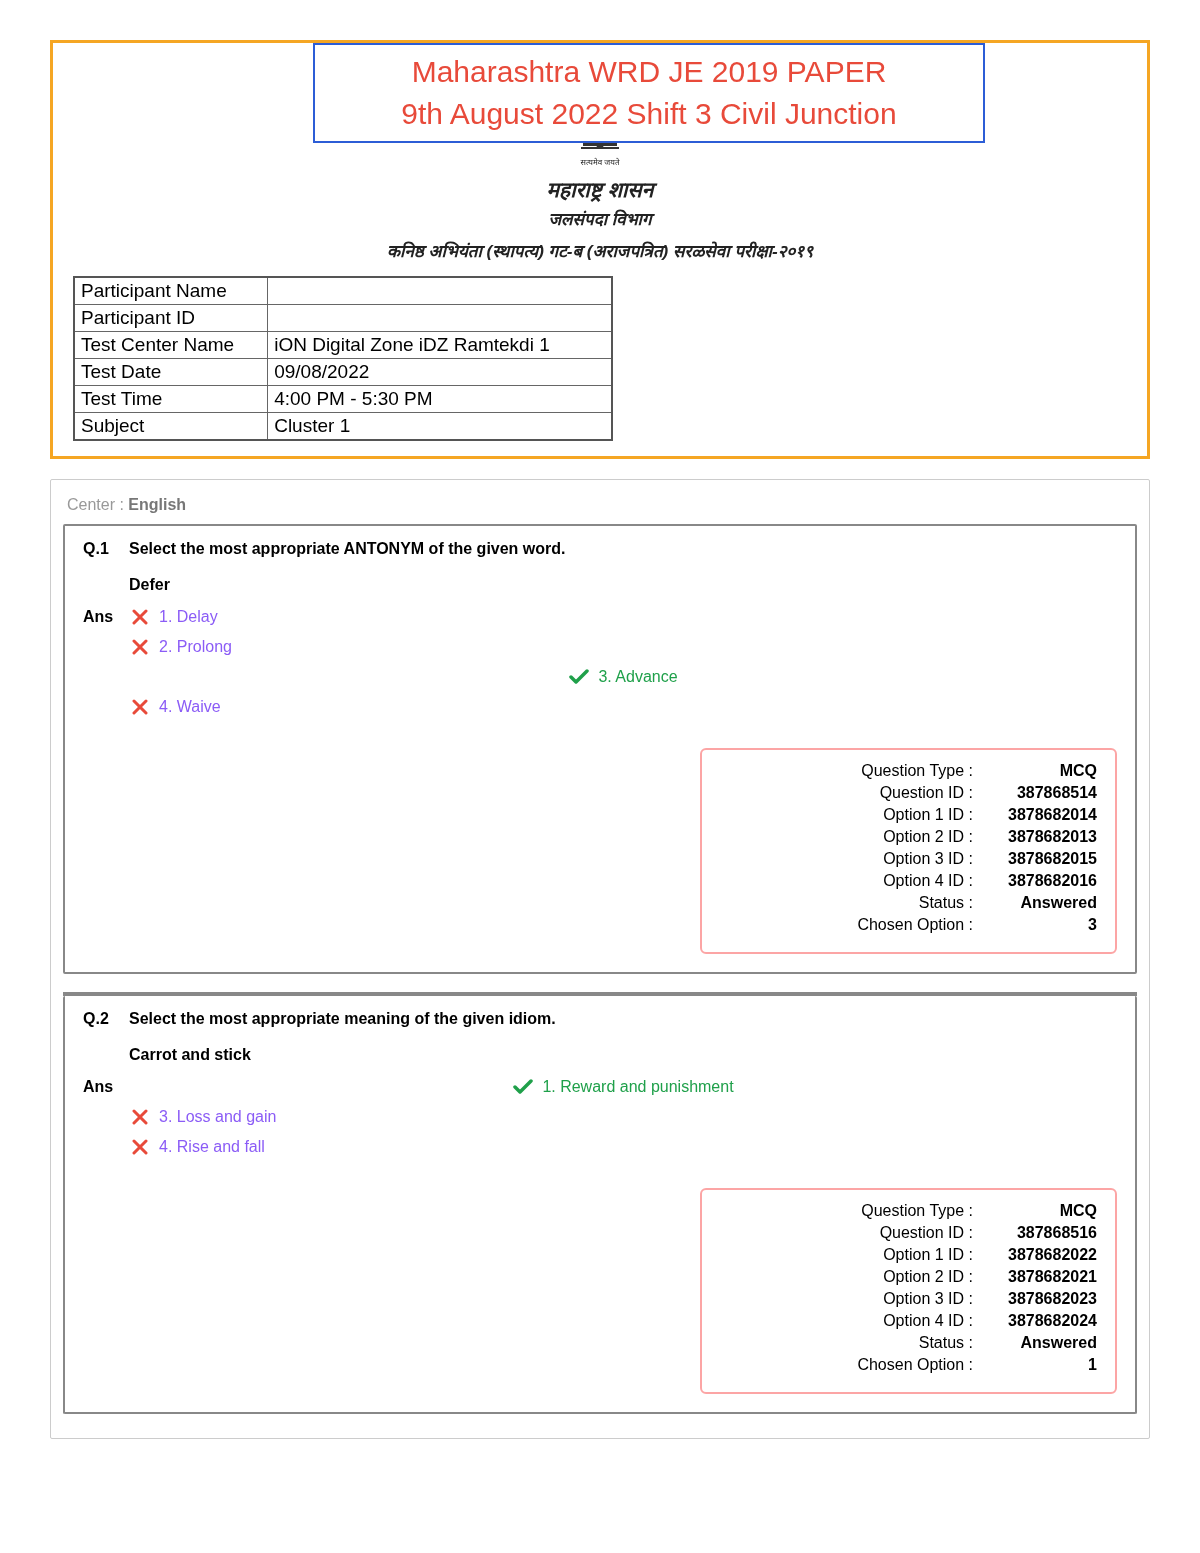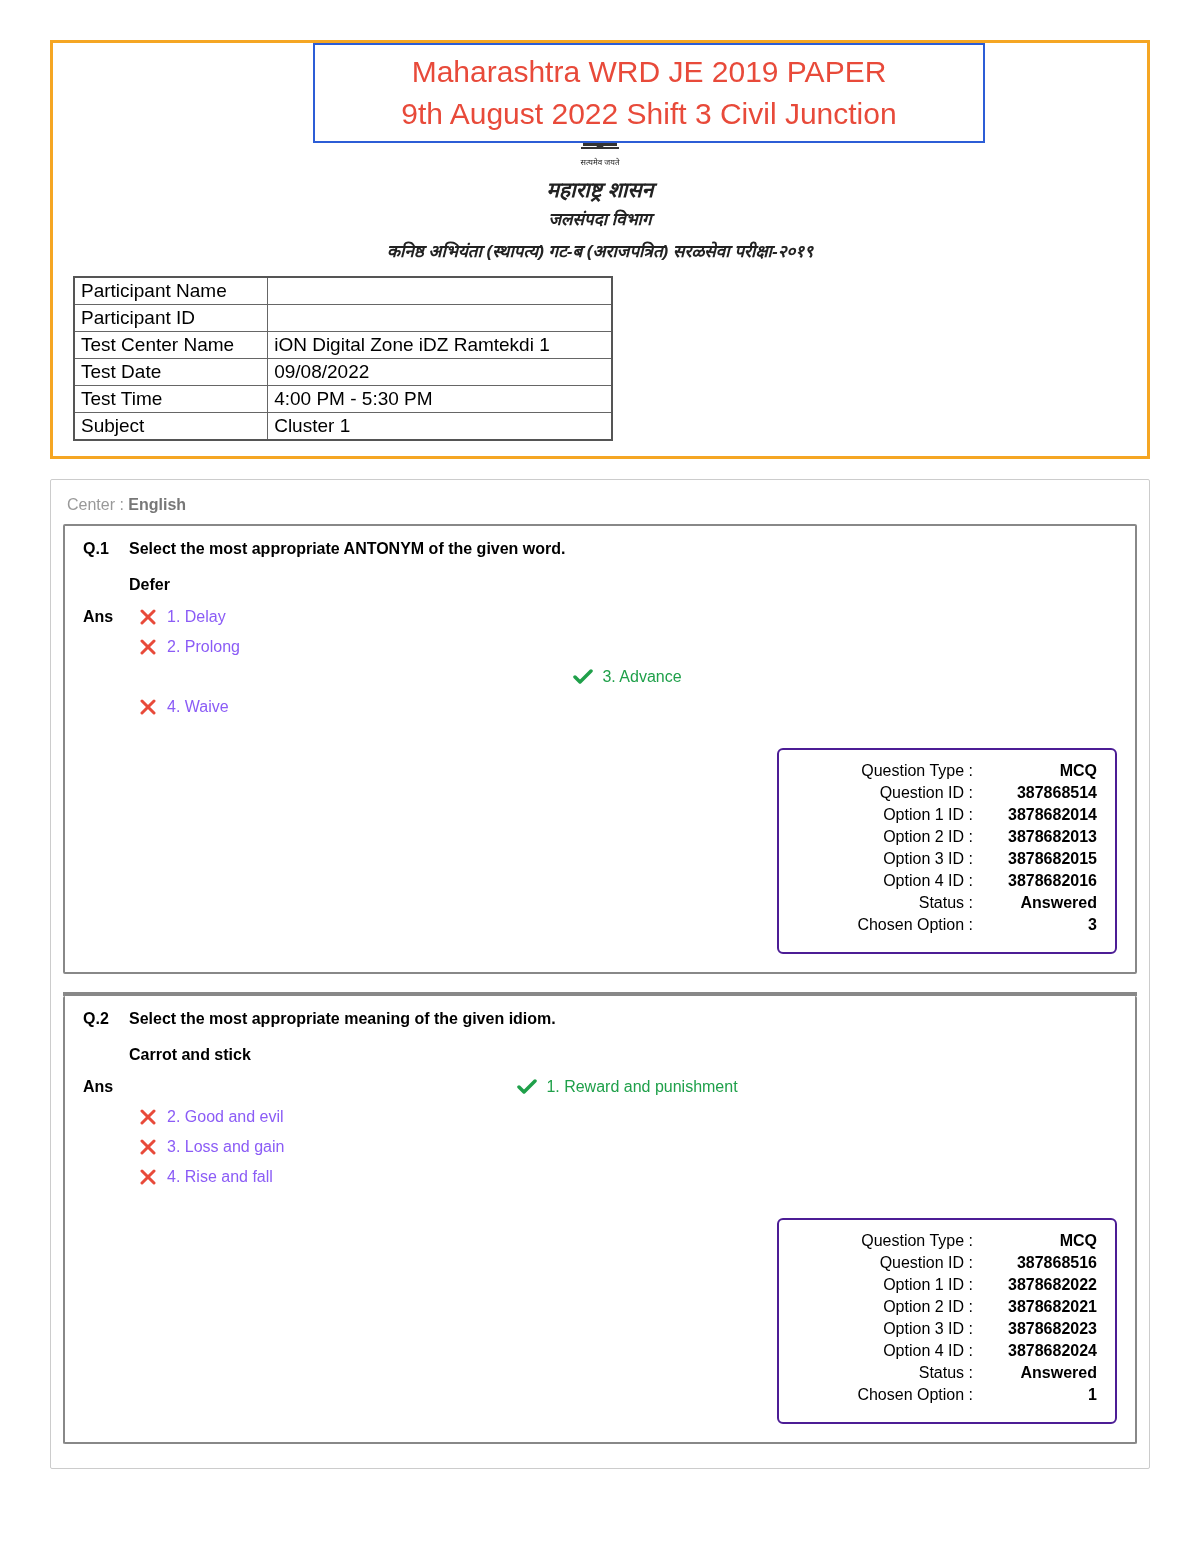--- a/index.html
+++ b/index.html
@@ -92,41 +92,41 @@
     margin: 0 4px 0 4px;
     padding: 14px 18px 18px 18px;
   }
   .q-divider{
     height:4px; background:#888; margin:18px 4px 0 4px;
   }
   .qline { display:flex; }
   .qnum { width:46px; font-weight:bold; font-size:16px; }
   .qtext { font-weight:bold; font-size:16px; flex:1;}
   .qword { font-weight:bold; font-size:16px; margin-left:46px; margin-top:18px;}
-  .ansrow{ display:flex; align-items:flex-start; margin-top:14px;gap:8px;}
+  .ansrow{ display:flex; align-items:flex-start; margin-top:14px;}
   .anslabel{ width:46px; font-weight:bold; font-size:16px;}
   .options { flex:1; }
   .opt{
     display:flex; align-items:center;
     margin-bottom:12px;
     font-size:16px;
   }
   .opt .mark{
     width:22px; height:18px; margin-right:8px;
     display:inline-flex; align-items:center; justify-content:center;
   }
   .opt.wrong { color:#8b5cf6; }
   .opt.right { color:#1fa04a;justify-content:center; }
   .cross svg{ width:16px; height:16px; }
   .tick svg{ width:20px; height:16px; }
   .meta-box{
-    border:2px solid #4c1d95;
+    border:2px solid #fca5a5;
     border-radius:6px;
     float:right;
-    width:340px;
+    width:417px;
     padding:12px 18px 14px 18px;
     margin-top:20px;
     font-size:16px;
   }
   .meta-row{
     display:flex;
     margin-bottom:4px;
   }
   .meta-row .k{
     flex:1; text-align:right; padding-right:4px;
@@ -303,29 +303,20 @@
                 </span>
                 <span>1. Reward and punishment</span>
               </div>
               <div class="opt wrong">
                 <span class="mark cross">
                   <svg viewBox="0 0 16 16">
                     <line x1="2" y1="2" x2="14" y2="14" stroke="#e84a3a" stroke-width="3" stroke-linecap="round"></line>
                     <line x1="14" y1="2" x2="2" y2="14" stroke="#e84a3a" stroke-width="3" stroke-linecap="round"></line>
                   </svg>
                 </span>
-                <span>2. Good and evil</span>
-              </div>
-              <div class="opt wrong">
-                <span class="mark cross">
-                  <svg viewBox="0 0 16 16">
-                    <line x1="2" y1="2" x2="14" y2="14" stroke="#e84a3a" stroke-width="3" stroke-linecap="round"></line>
-                    <line x1="14" y1="2" x2="2" y2="14" stroke="#e84a3a" stroke-width="3" stroke-linecap="round"></line>
-                  </svg>
-                </span>
                 <span>3. Loss and gain</span>
               </div>
               <div class="opt wrong">
                 <span class="mark cross">
                   <svg viewBox="0 0 16 16">
                     <line x1="2" y1="2" x2="14" y2="14" stroke="#e84a3a" stroke-width="3" stroke-linecap="round"></line>
                     <line x1="14" y1="2" x2="2" y2="14" stroke="#e84a3a" stroke-width="3" stroke-linecap="round"></line>
                   </svg>
                 </span>
                 <span>4. Rise and fall</span>

